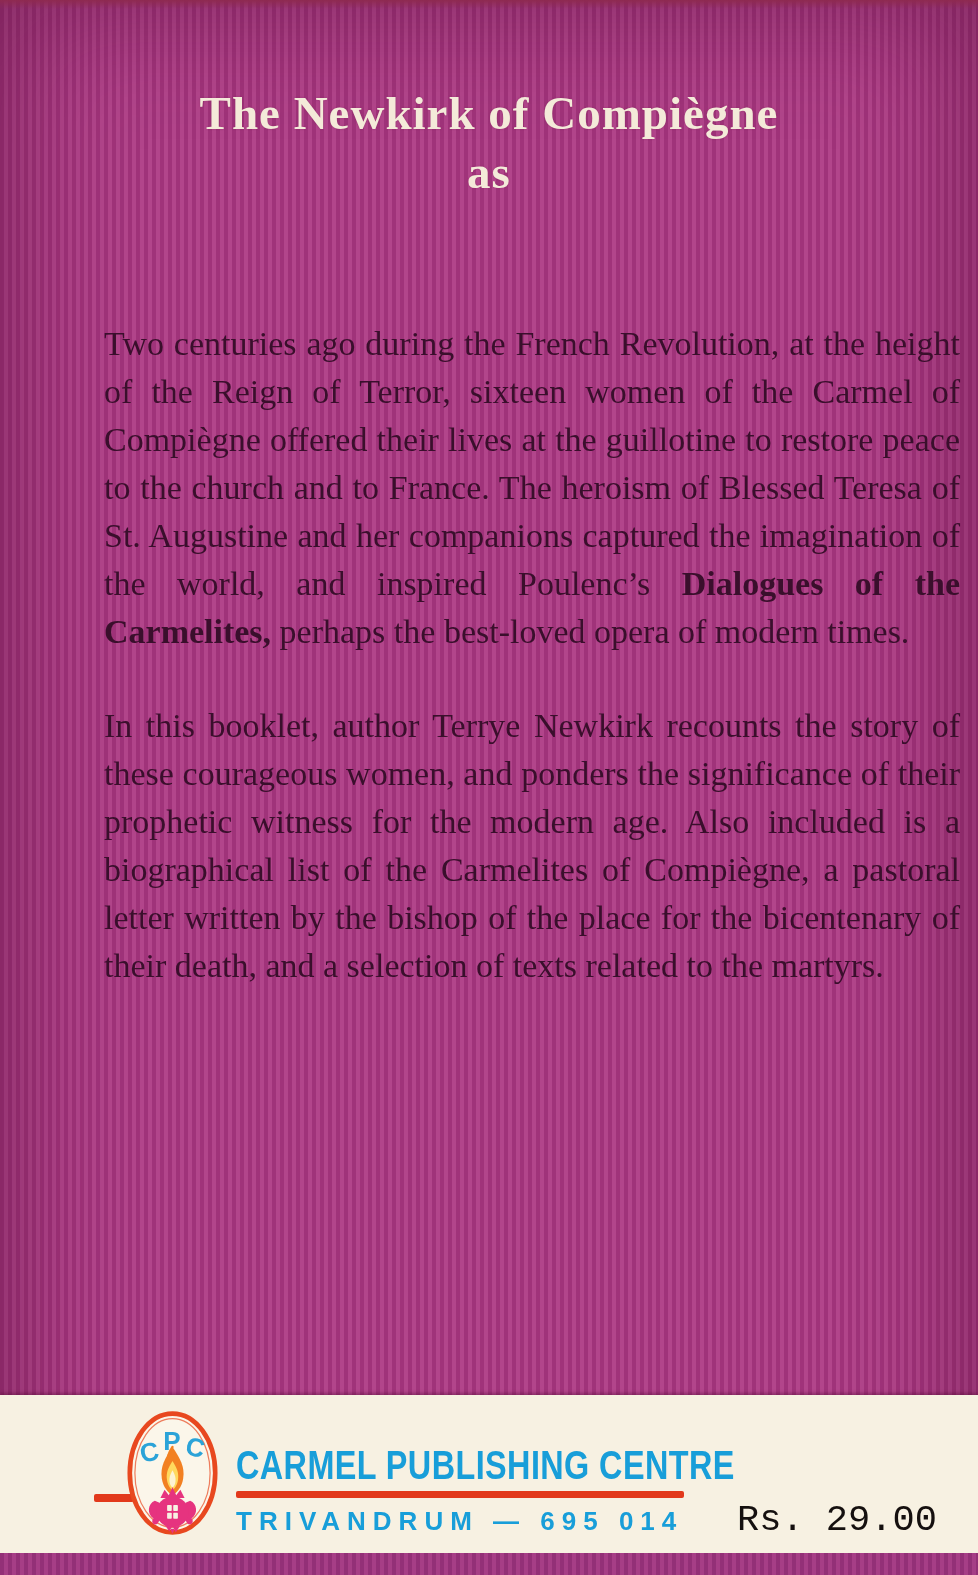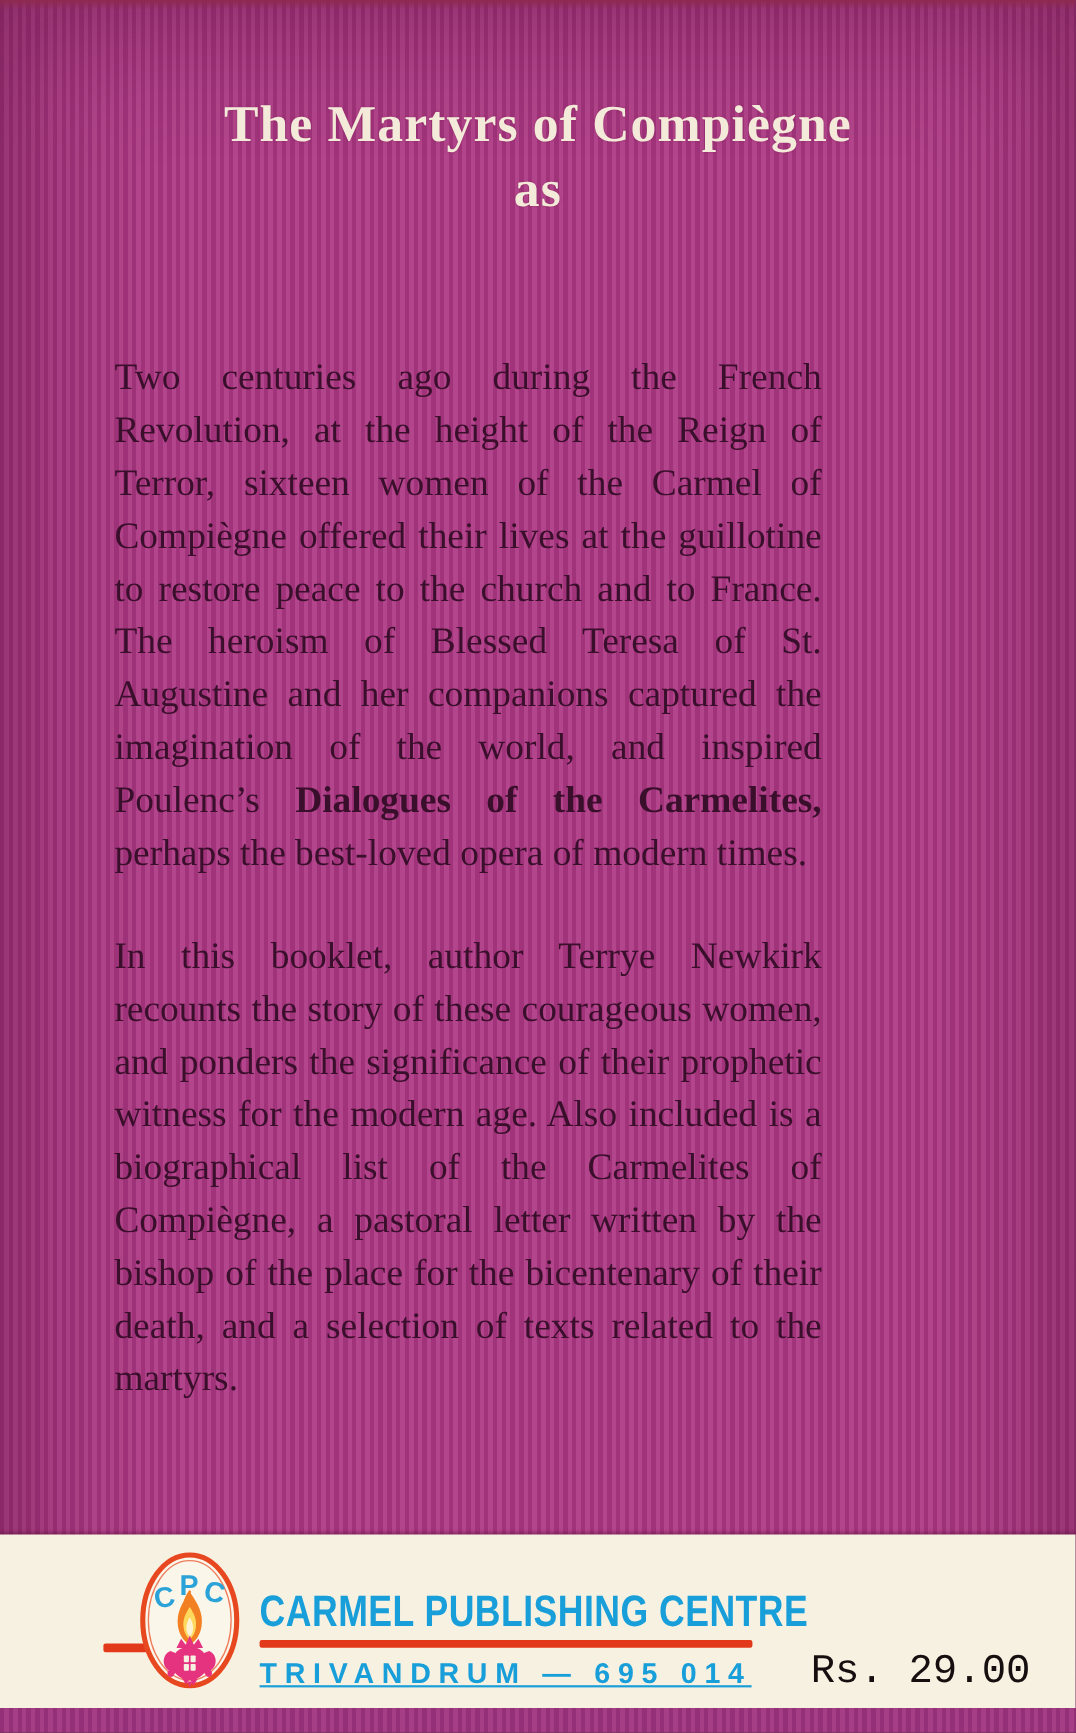--- a/index.html
+++ b/index.html
@@ -23,21 +23,21 @@
     position:absolute;top:84px;left:0;right:0;
     text-align:center;
     color:#f4ead9;
     font-weight:bold;
     font-size:47px;
     line-height:59px;
     letter-spacing:1px;
     text-shadow:0 0 2px rgba(120,30,80,.45);
   }
   .body-text{
-    position:absolute;top:320px;left:104px;width:643px;
+    position:absolute;top:320px;left:104px;width:856px;
     color:#3a0f2c;
     font-size:34px;
     line-height:48px;
     text-align:justify;
   }
   .body-text p{margin:0 0 46px 0;}
   .body-text .bold{font-weight:bold;}
   .band{
     position:absolute;top:1395px;left:0;right:0;height:158px;
     background:#f7f1e2;
@@ -71,21 +71,20 @@
     width:448px;height:7px;margin:4px 0 8px 0;
     background:#e2391b;border-radius:2px;
   }
   .pub-loc{
     font-family:"Liberation Sans", sans-serif;
     font-weight:bold;
     font-size:26px;line-height:30px;
     letter-spacing:7px;
     color:#189ed9;
     white-space:nowrap;
-    text-decoration:underline;
   }
   .price{
     position:absolute;left:737px;top:104px;
     font-family:Liberation Mono, monospace;
     font-size:37px;color:#15100f;
     white-space:nowrap;
   }
   .bottom-strip{
     position:absolute;top:1553px;left:0;right:0;height:22px;
     background-color:#9b3280;
@@ -95,21 +94,21 @@
   }
 </style>
 </head>
 <body>
 
 <div class="cover">
 
   <div class="top-edge"></div>
 
   <div class="title">
-    <div>The Martyrs of Compiègne</div>
+    <div>The Newkirk of Compiègne</div>
     <div>as</div>
   </div>
 
   <div class="body-text">
     <p><span>Two centuries ago during the French Revolution, at the height of the Reign of Terror, sixteen women of the Carmel of Compiègne offered their lives at the guillotine to restore peace to the church and to France.  The heroism of Blessed Teresa of St. Augustine and her companions captured the imagination of the world, and inspired Poulenc’s </span><span class="bold">Dialogues of the Carmelites,</span><span> perhaps the best-loved opera of modern times.</span></p>
     <p>In this booklet, author Terrye Newkirk recounts the story of these courageous women, and ponders the significance of their prophetic witness for the modern age.  Also included is a biographical list of the Carmelites of Compiègne, a pastoral letter written by the bishop of the place for the bicentenary of their death, and a selection of texts related to the martyrs.</p>
   </div>
 
   <div class="band">
 

